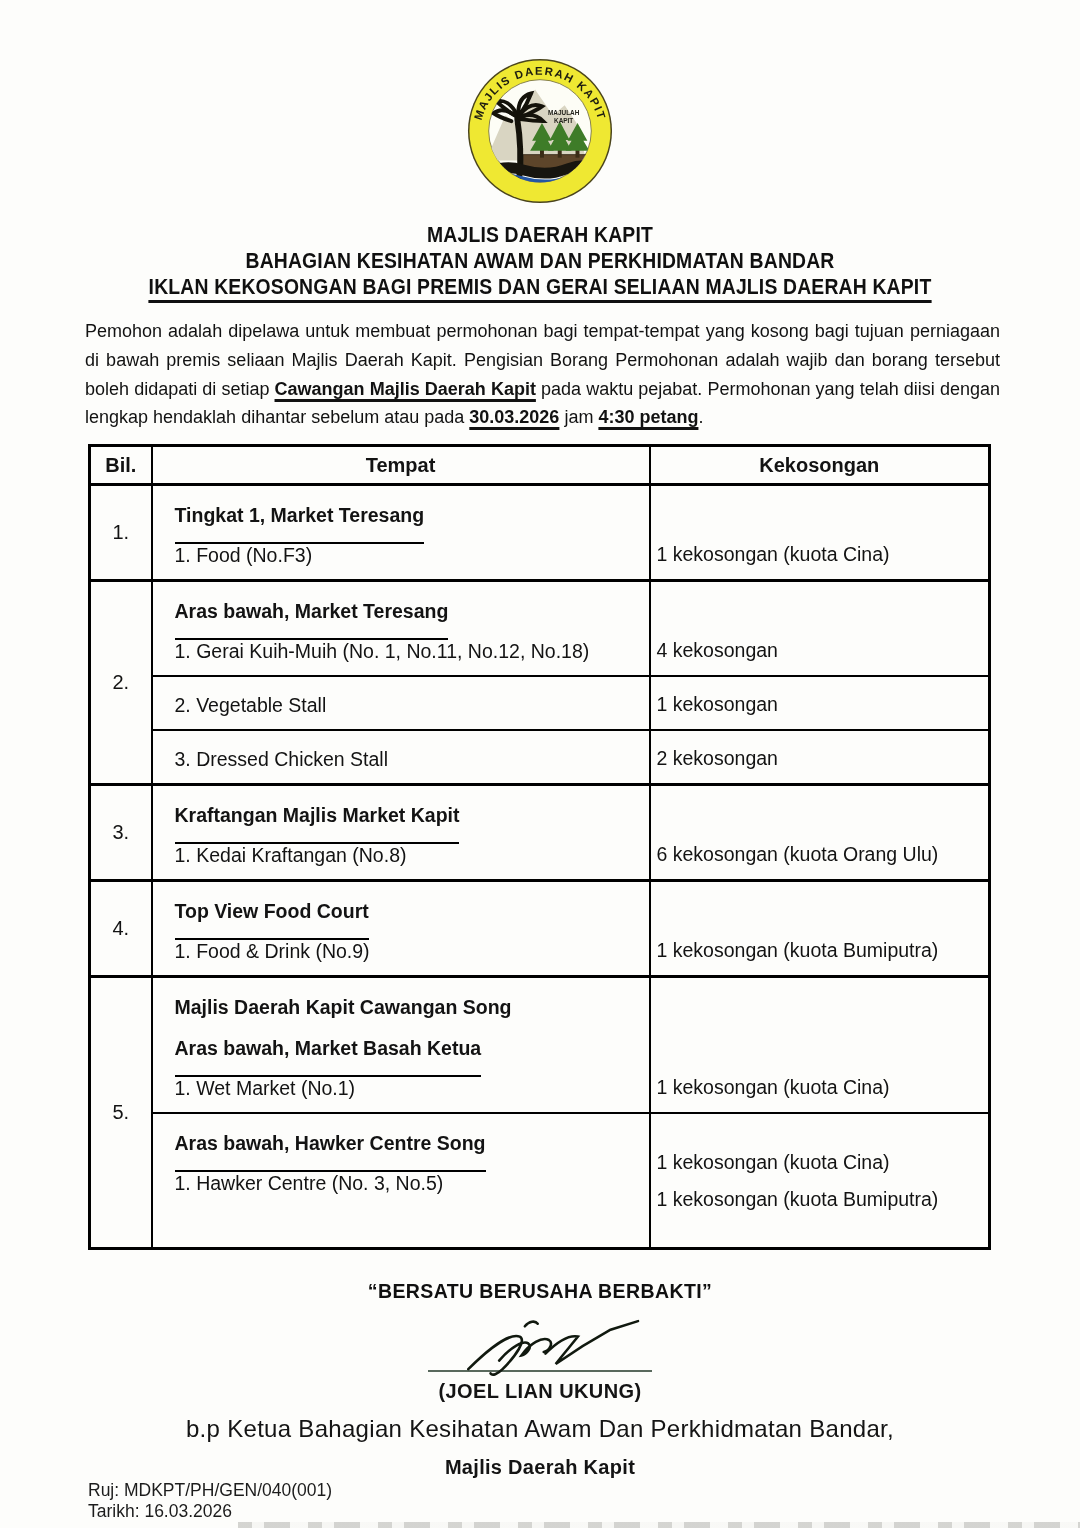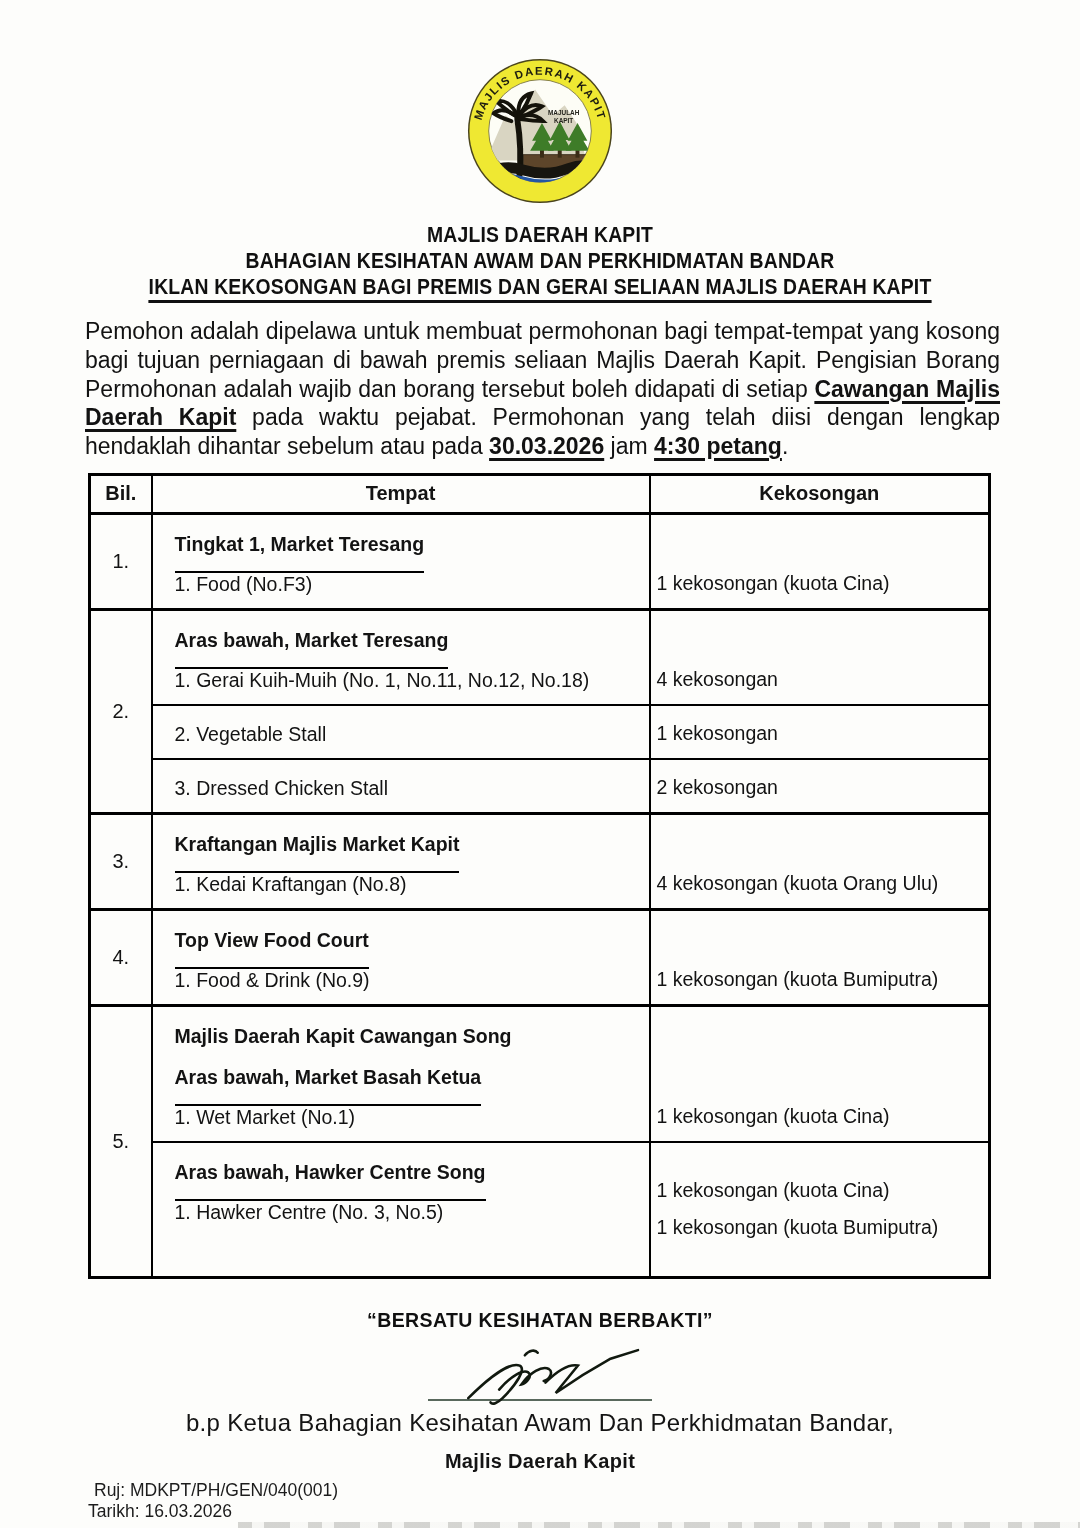--- a/index.html
+++ b/index.html
@@ -10,21 +10,21 @@
     color:#141414;
   }
   
   .logo-wrap{padding-top:54px;text-align:center;}
   
   .title-block{margin-top:10px;text-align:center;}
   .title-line{display:block;font-weight:bold;font-size:22px;line-height:26px;
     transform:scaleX(0.88);letter-spacing:.2px;white-space:nowrap;color:#101010;}
   .title-line .u3{border-bottom:3px solid #101010;padding-bottom:1px;}
   
-  .intro{margin:17px 80px 0 85px;font-size:23px;line-height:28.8px;
+  .intro{margin:17px 80px 0 85px;font-size:18px;line-height:28.8px;
     text-align:justify;color:#121212;}
   .intro .b{font-weight:bold;}
   .intro .u{text-decoration:underline;text-decoration-thickness:2.5px;text-underline-offset:4px;}
   
   table.vtable{margin:17px 0 0 88px;width:900px;border-collapse:collapse;
     font-size:19.5px;color:#131313;table-layout:fixed;}
   table.vtable{border:3px solid #000;margin-top:12px;}
   .vtable th,.vtable td{border:2px solid #000;}
   .vtable tr.row-start td,.vtable tr.row-start th{border-top:3px solid #000;}
   .vtable th{height:36px;font-size:20px;font-weight:bold;text-align:center;padding:0;}
@@ -41,21 +41,21 @@
   
   .mottos{margin-top:30px;text-align:center;}
   .motto{font-weight:bold;font-size:19.5px;letter-spacing:.4px;margin:0 0 13px;color:#101010;}
   .sig-block{text-align:center;margin-top:2px;}
   .sig-scribble{display:block;margin:0 auto;position:relative;left:14px;}
   .sig-line{width:224px;border-top:2px solid #59695d;margin:-6px auto 8px;}
   .sig-name{font-weight:bold;font-size:20px;letter-spacing:.4px;margin:0 0 12px;}
   .sig-title{font-weight:normal;font-size:24px;letter-spacing:.3px;margin:4px 0 13px;}
   .sig-org{font-weight:bold;font-size:20px;letter-spacing:.3px;margin:0;}
   .ref-block{position:absolute;left:88px;bottom:6px;font-size:17.5px;color:#1c1c1c;line-height:21px;}
-  .ref-block .ruj{margin-left:6px;}
+  .ref-block .ruj{}
   
   .scan-strip{position:absolute;bottom:0;left:238px;right:0;height:6px;opacity:.45;
     background:repeating-linear-gradient(90deg,
       rgba(90,90,82,.55) 0 14px, rgba(150,150,140,.15) 14px 26px,
       rgba(70,70,64,.5) 26px 52px, rgba(160,160,150,.1) 52px 70px);}
 </style>
 </head>
 <body>
 
 <div class="page">
@@ -170,21 +170,21 @@
             <div class="vac-line">2 kekosongan</div>
           </td>
         </tr>
         <tr class="row-start">
           <td class="bil-cell" rowspan="1">3.</td>
           <td class="tempat-cell">
             <div class="line-heading"><span>Kraftangan Majlis Market Kapit</span></div>
             <div class="line-item"><span>1. Kedai Kraftangan (No.8)</span></div>
           </td>
           <td class="kek-cell">
-            <div class="vac-line">4 kekosongan (kuota Orang Ulu)</div>
+            <div class="vac-line">6 kekosongan (kuota Orang Ulu)</div>
           </td>
         </tr>
         <tr class="row-start">
           <td class="bil-cell" rowspan="1">4.</td>
           <td class="tempat-cell">
             <div class="line-heading"><span>Top View Food Court</span></div>
             <div class="line-item"><span>1. Food &amp; Drink (No.9)</span></div>
           </td>
           <td class="kek-cell">
             <div class="vac-line">1 kekosongan (kuota Bumiputra)</div>
@@ -208,33 +208,34 @@
           </td>
           <td class="kek-cell multi">
             <div class="vac-line">1 kekosongan (kuota Cina)</div>
             <div class="vac-line">1 kekosongan (kuota Bumiputra)</div>
           </td>
         </tr>
       </tbody>
   </table>
 
   <div class="mottos">
-    <p class="motto">“BERSATU KESIHATAN BERBAKTI”</p>
+    <p class="motto">“BERSATU BERUSAHA BERBAKTI”</p>
   </div>
 
   <div class="sig-block">
     <svg class="sig-scribble" width="240" height="60" viewBox="0 0 260 70">
       <g stroke="#11190f" stroke-width="3" fill="none" stroke-linecap="round">
         <path d="M 30,62 C 58,34 80,20 90,24 C 98,28 86,46 70,62 C 64,68 58,70 56,67"></path>
         <path d="M 66,52 C 80,36 94,28 100,32 C 105,36 98,45 92,46 C 102,32 116,24 124,28 C 129,31 126,40 118,42"></path>
         <path d="M 120,44 C 134,30 148,22 158,24 C 150,34 138,48 132,56 C 152,42 178,26 196,16 L 228,6"></path>
         <path d="M 96,12 C 101,6 108,5 111,9"></path>
       </g>
     </svg>
     <div class="sig-line"></div>
+    <p class="sig-name">(JOEL LIAN UKUNG)</p>
     <p class="sig-title">b.p Ketua Bahagian Kesihatan Awam Dan Perkhidmatan Bandar,</p>
     <p class="sig-org">Majlis Daerah Kapit</p>
   </div>
 
   <div class="ref-block">
     <div class="ruj">Ruj: MDKPT/PH/GEN/040(001)</div>
     <div>Tarikh: 16.03.2026</div>
   </div>
 
   <div class="scan-strip"></div>

